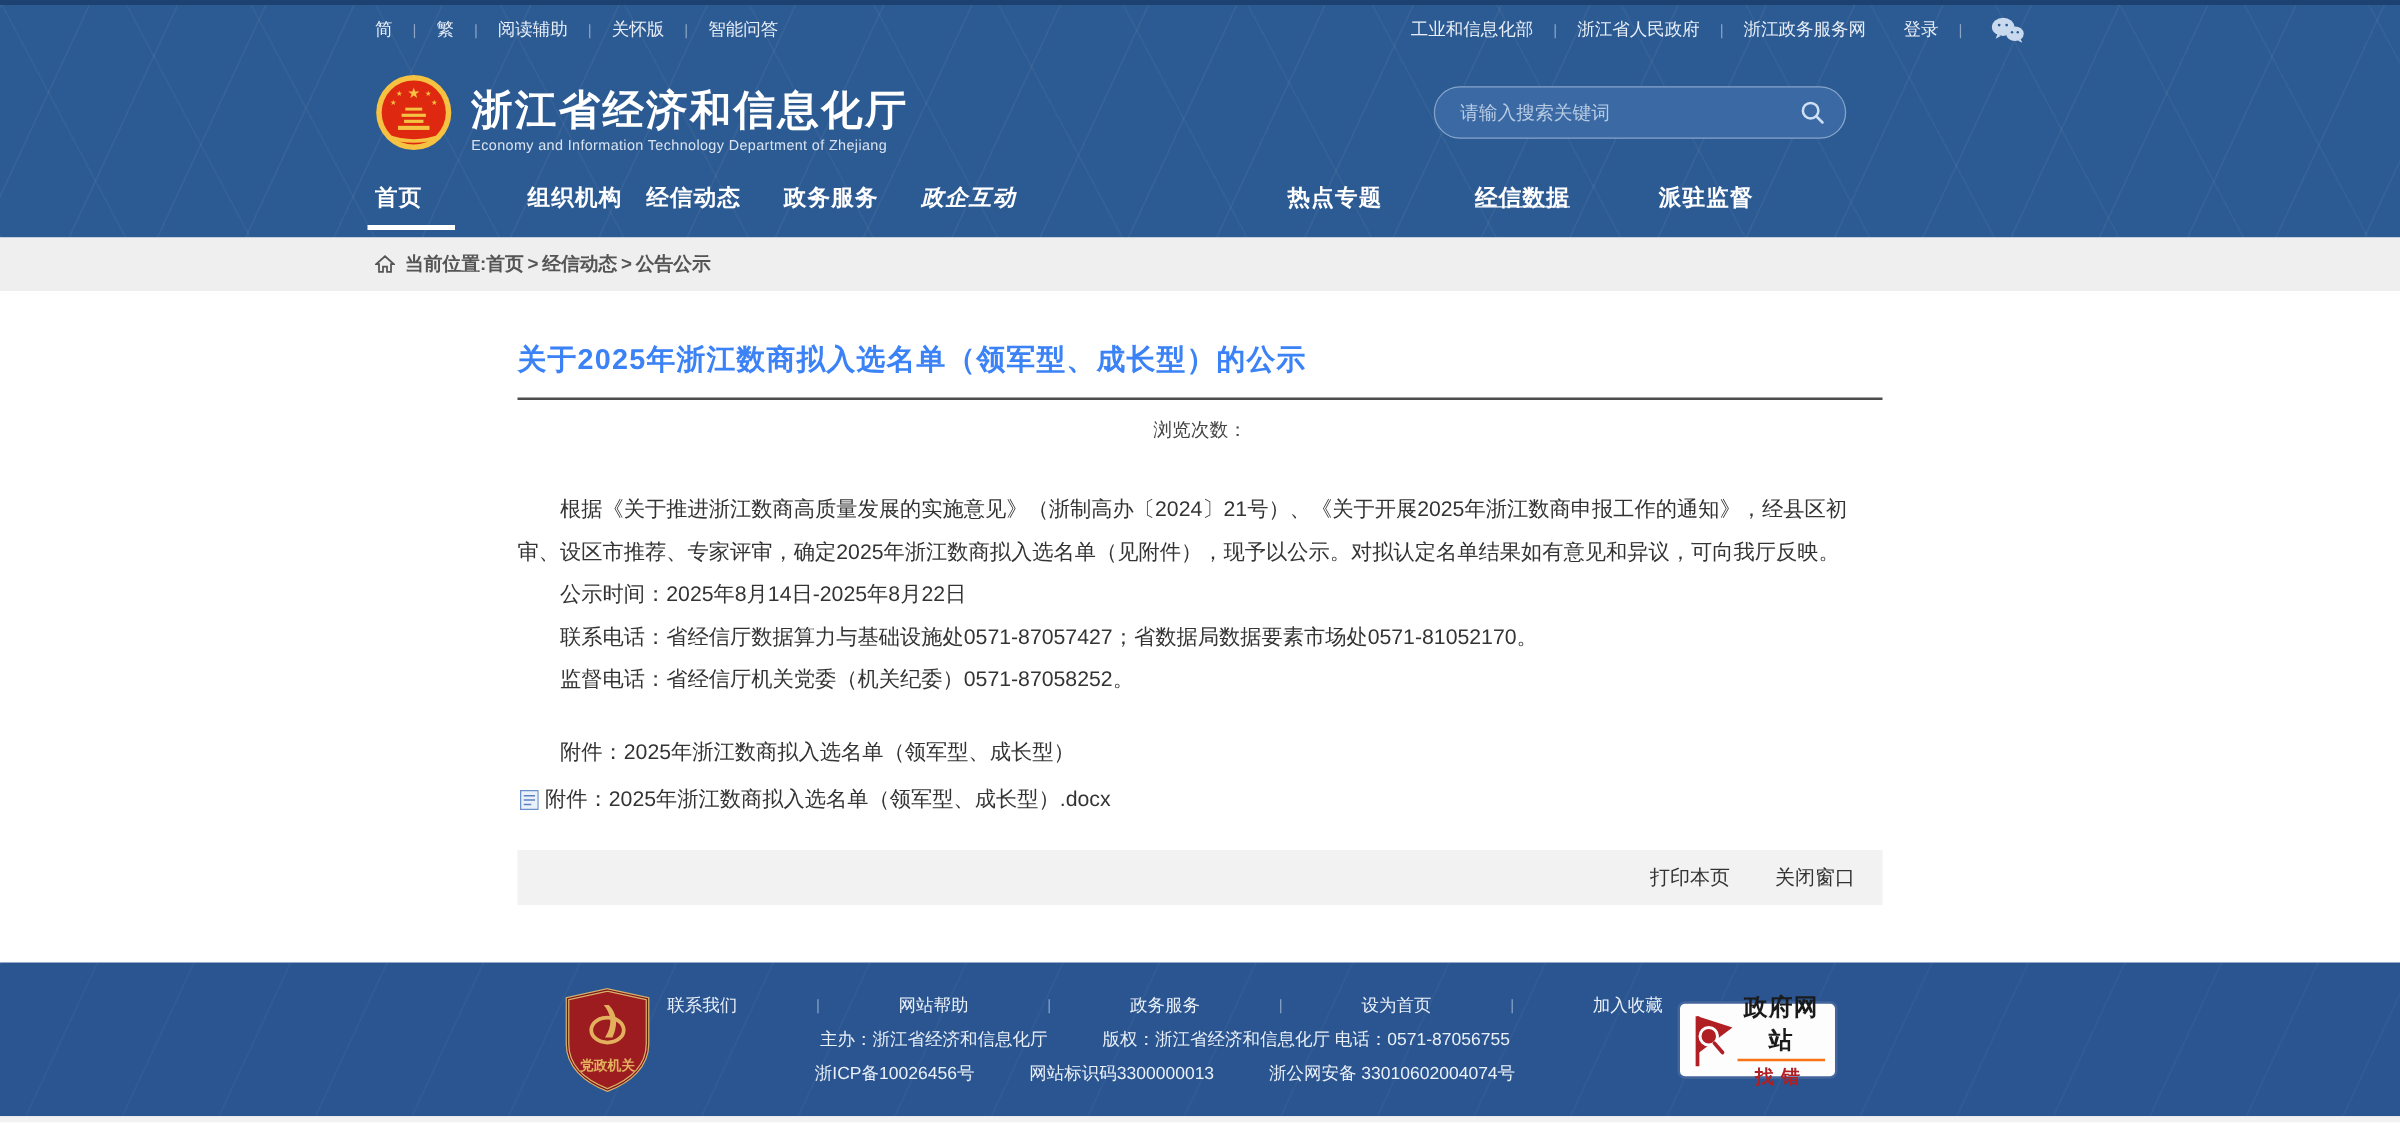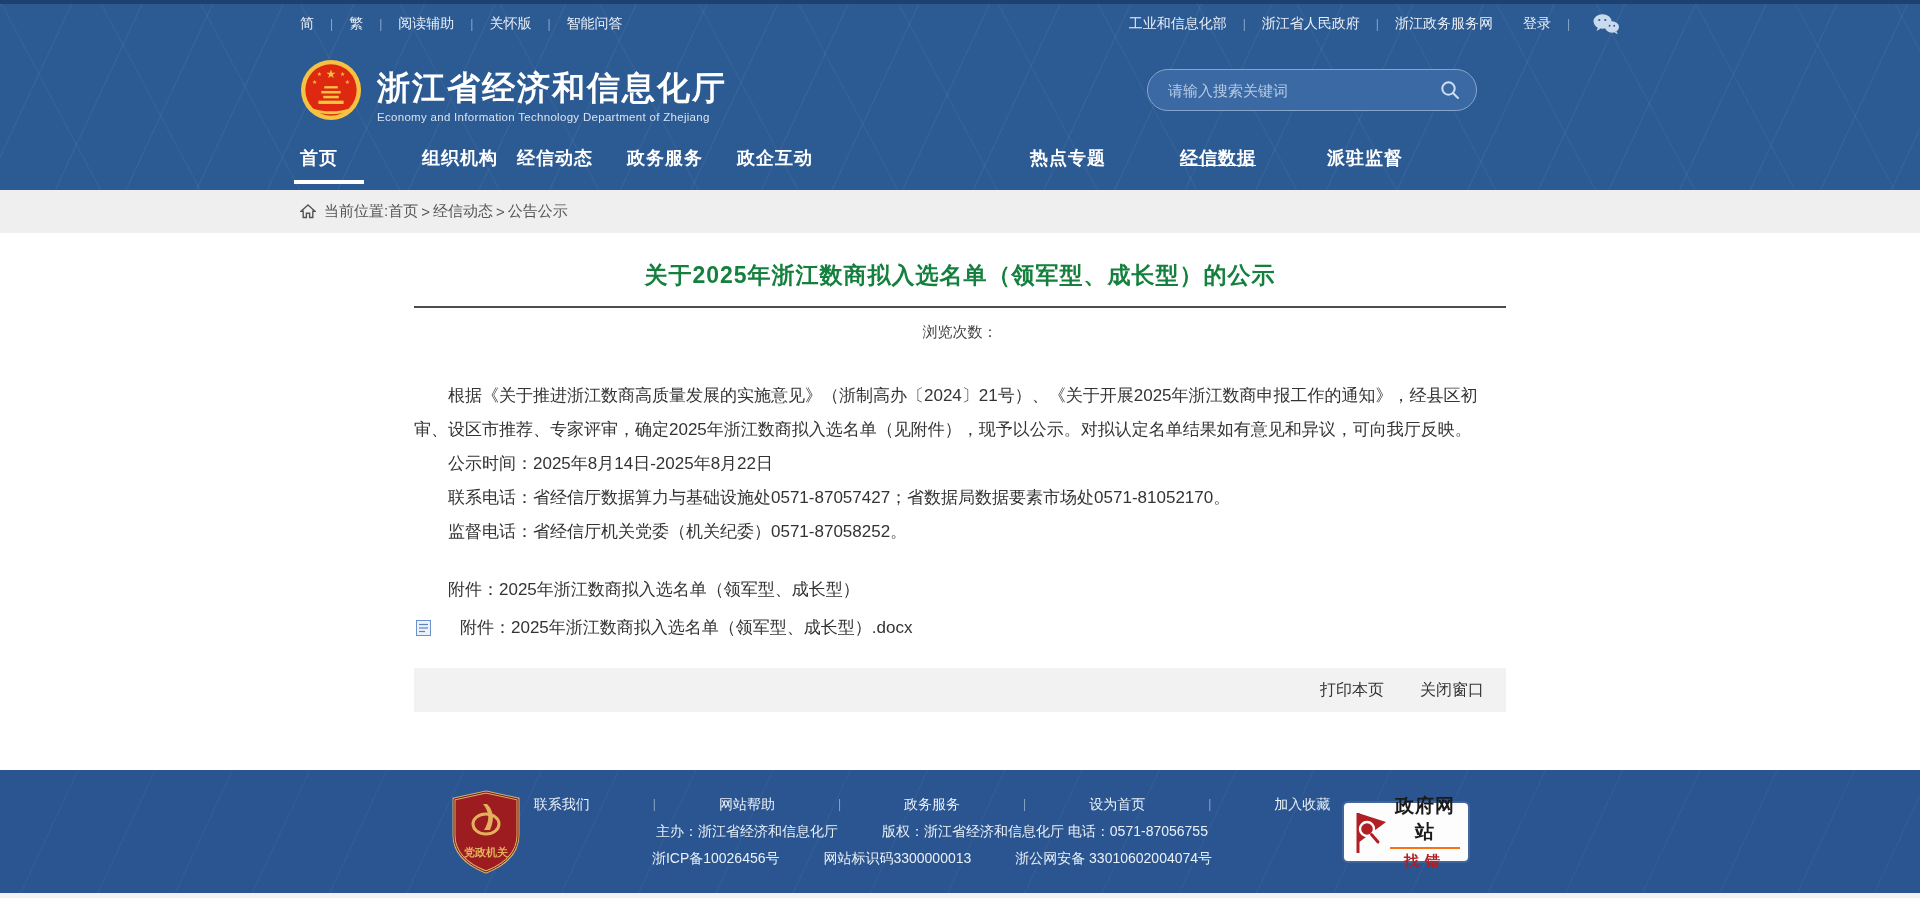--- a/index.html
+++ b/index.html
@@ -47,38 +47,38 @@
   .mainnav { height:54px; position:relative; }
   .nav-item {
     position:absolute; top:0; height:50px; line-height:44px;
     color:#fff; font-size:18px; font-weight:bold; letter-spacing:1px;
     cursor:pointer; white-space:nowrap;
   }
   .nav-item.active::after {
     content:""; position:absolute; left:-6px; bottom:2px; width:70px; height:4px; background:#ffffff;
   }
   .nav-0{left:0;} .nav-1{left:107px;margin-left:15px;} .nav-2{left:217px;} .nav-3{left:327px;}
-  .nav-4{left:437px;} .nav-5{left:730px;} .nav-6{left:880px;text-decoration:underline;} .nav-7{left:1027px;}
+  .nav-4{left:437px;font-style:italic;} .nav-5{left:730px;} .nav-6{left:880px;text-decoration:underline;} .nav-7{left:1027px;}
 
   
   .breadcrumb-bar { background:#efefef; height:43px; }
-  .breadcrumb { display:flex; align-items:center; height:43px; font-size:15px; color:#555; }
+  .breadcrumb { display:flex; align-items:center; height:43px; font-size:15px; color:#555;font-weight:bold; }
   .crumb-home-icon { margin-right:8px; display:inline-flex; }
   .crumb-link { cursor:pointer; }
   .crumb-sep { margin:0 3px; color:#555; }
 
   
   .article-zone { background:#fff; height:537px; }
-  .article-title { padding-top:27px; text-align:center; font-size:23px; font-weight:bold; color:#15803d; letter-spacing:1px; }
+  .article-title { padding-top:39px; font-size:23px; font-weight:bold; color:#3b82f6; letter-spacing:1px; }
   .title-rule { border-bottom:2px solid #4d4d4d; margin-top:15px; }
   .views { text-align:center; font-size:15px; color:#444; margin-top:15px; }
   .article-body { margin-top:37px; }
   .article-body p { font-size:17px; line-height:34px; color:#333; text-indent:2em; }
   .attach-heading { font-size:17px; line-height:34px; color:#333; text-indent:2em; margin-top:24px; }
-  .attach-row { display:flex; align-items:center; margin-top:8px; line-height:26px; cursor:pointer;gap:24px; }
+  .attach-row { display:flex; align-items:center; margin-top:8px; line-height:26px; cursor:pointer; }
   .attach-row .doc-icon { margin:0 5px 0 2px; display:inline-flex; flex:0 0 auto; }
   .attach-link { font-size:17px; color:#333; }
   .print-bar {
     margin-top:27px; height:44px; background:#f2f2f2;
     display:flex; align-items:center; justify-content:flex-end; gap:36px; padding-right:22px;
   }
   .print-bar span { font-size:16px; color:#333; cursor:pointer; }
 
   
   .footer {

